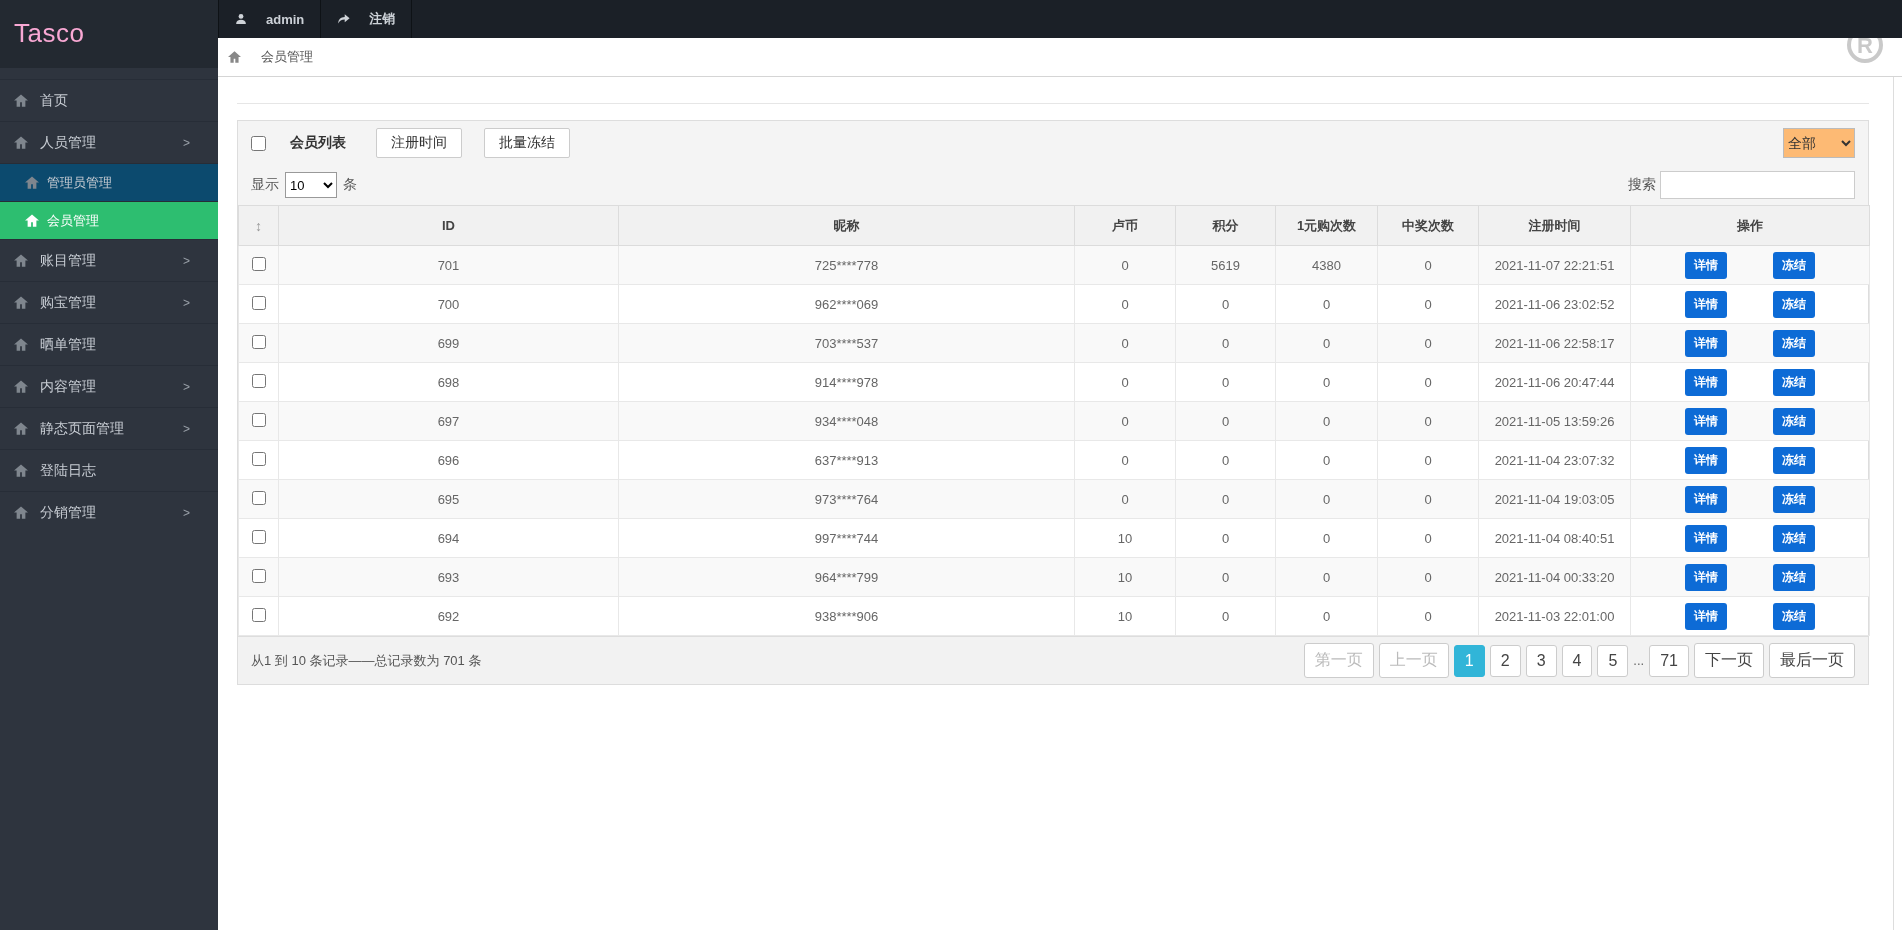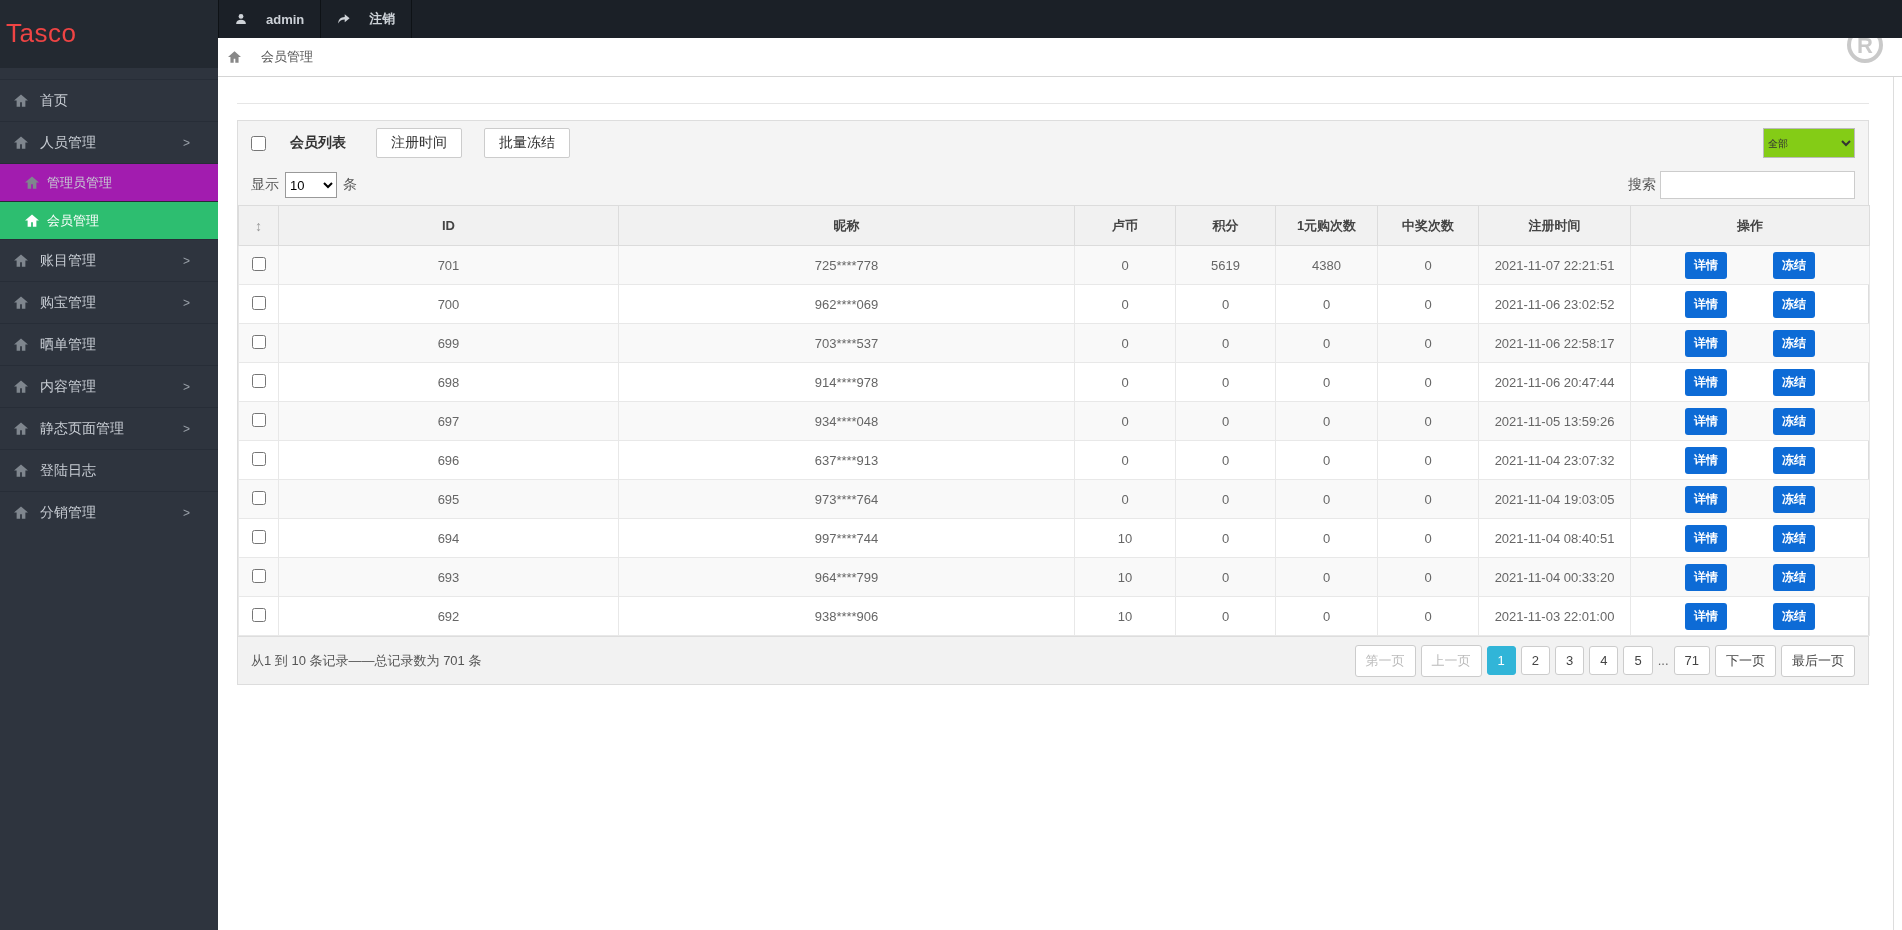--- a/index.html
+++ b/index.html
@@ -1,26 +1,26 @@
 <!DOCTYPE html>
 <html><head>
 <meta charset="utf-8">
 <style>
   * { margin:0; padding:0; box-sizing:border-box; }
   html,body { width:1902px; height:930px; overflow:hidden; background:#fff;
               font-family:"Liberation Sans","DejaVu Sans",sans-serif; }
 
   
   .sidebar { position:fixed; left:0; top:0; width:218px; height:930px; background:#2e343e; z-index:6; }
-  .brand { height:68px; background:#232931; color:#ef4444; font-size:26px; line-height:66px;
-           padding-left:6px; letter-spacing:.5px; }
+  .brand { height:68px; background:#232931; color:#f9a8d4; font-size:26px; line-height:66px;
+           padding-left:14px; letter-spacing:.5px; }
   .nav { padding-top:11px; }
   .nav-item { position:relative; height:42px; display:flex; align-items:center; padding-left:14px;
               color:#c7ccd3; font-size:14px; border-top:1px solid #272d37; cursor:pointer; }
-  .nav-item.sub { height:38px; padding-left:25px; font-size:13px; background:#a21caf; }
+  .nav-item.sub { height:38px; padding-left:25px; font-size:13px; background:#0c4a6e; }
   .nav-item.active { background:#2dbe70; color:#fff; }
   .nav-icon { color:#7f868e; margin-right:12px; display:inline-flex; }
   .nav-item.sub .nav-icon { margin-right:8px; }
   .nav-item.active .nav-icon { color:#fff; }
   .nav-arrow { position:absolute; right:28px; font-size:12px; color:#9aa1a9; }
 
   
   .topbar { margin-left:218px; height:38px; background:#1b2027; display:flex; position:relative; z-index:5; }
   .top-item { display:flex; align-items:center; gap:7px; padding:0 16px; color:#ccd1d7;
               font-size:13px; border-right:1px solid #0e1216; cursor:pointer;font-weight:bold; }
@@ -36,22 +36,22 @@
   .top-rule { margin-left:19px; width:1632px; height:1px; background:#e6e6e6; }
   .panel { margin:16px 0 0 19px; width:1632px; border:1px solid #ddd; background:#fff; }
 
   .panel-row1 { height:44px; background:#f4f4f4; display:flex; align-items:center; padding:0 13px; }
   .panel-row1 input[type=checkbox] { width:15px; height:15px; }
   .panel-title { margin-left:24px; font-size:14px; font-weight:bold; color:#333; }
   .batch-btn { margin-left:30px; height:30px; padding:0 14px; background:#fff; border:1px solid #ccc;
                font-size:14px; color:#333; border-radius:2px; cursor:pointer;
                font-family:"Liberation Sans","DejaVu Sans",sans-serif; }
   .batch-btn + .batch-btn { margin-left:22px; }
-  .filter-select { margin-left:auto; height:30px; width:92px; font-size:10px; color:#333;
-                   border:1px solid #bbb; background:#84cc16; }
+  .filter-select { margin-left:auto; height:30px; width:72px; font-size:14px; color:#333;
+                   border:1px solid #bbb; background:#fdba74; }
 
   .panel-row2 { height:40px; background:#f4f4f4; display:flex; align-items:center; padding:0 13px;
                 font-size:14px; color:#555; }
   .show-select { margin:0 6px; height:26px; width:52px; border:1px solid #999; font-size:13px; background:#fff; }
   .search-wrap { margin-left:auto; display:flex; align-items:center; gap:4px; }
   .search-input { width:195px; height:28px; border:1px solid #ccc; padding:0 6px; font-size:13px; }
 
   table { width:100%; border-collapse:collapse; table-layout:fixed; }
   thead th { height:40px; background:#f1f1f1; border:1px solid #dcdcdc; font-size:13px;
              color:#444; font-weight:bold; text-align:center; }
@@ -61,21 +61,21 @@
   .sort-glyph { color:#999; font-size:14px; }
 
   .act-btn { display:inline-block; padding:5px 9px; background:#0d6bd6; color:#fff; font-size:12px;
              font-weight:bold; border-radius:3px; border:none; margin:0 23px; cursor:pointer;
              font-family:"Liberation Sans","DejaVu Sans",sans-serif; }
 
   .panel-footer { height:48px; background:#f2f2f2; border-top:1px solid #ddd; display:flex;
                   align-items:center; padding:8px 13px; font-size:13px; color:#555; }
   .pagination { margin-left:auto; display:flex; gap:5px; align-items:center; }
   .page-btn { min-width:14px; text-align:center; padding:6px 10px; background:#fff;
-              border:1px solid #ccc; border-radius:3px; font-size:13px; color:#444; cursor:pointer; }
+              border:1px solid #ccc; border-radius:3px; font-size:16px; color:#444; cursor:pointer; }
   .page-btn.disabled { color:#bbb; cursor:default; }
   .page-btn.active { background:#31b5d8; border-color:#31b5d8; color:#fff; }
   .page-ellipsis { color:#666; }
 </style>
 </head>
 <body>
 
 <div class="sidebar">
   <div class="brand">Tasco</div>
   <div class="nav">

